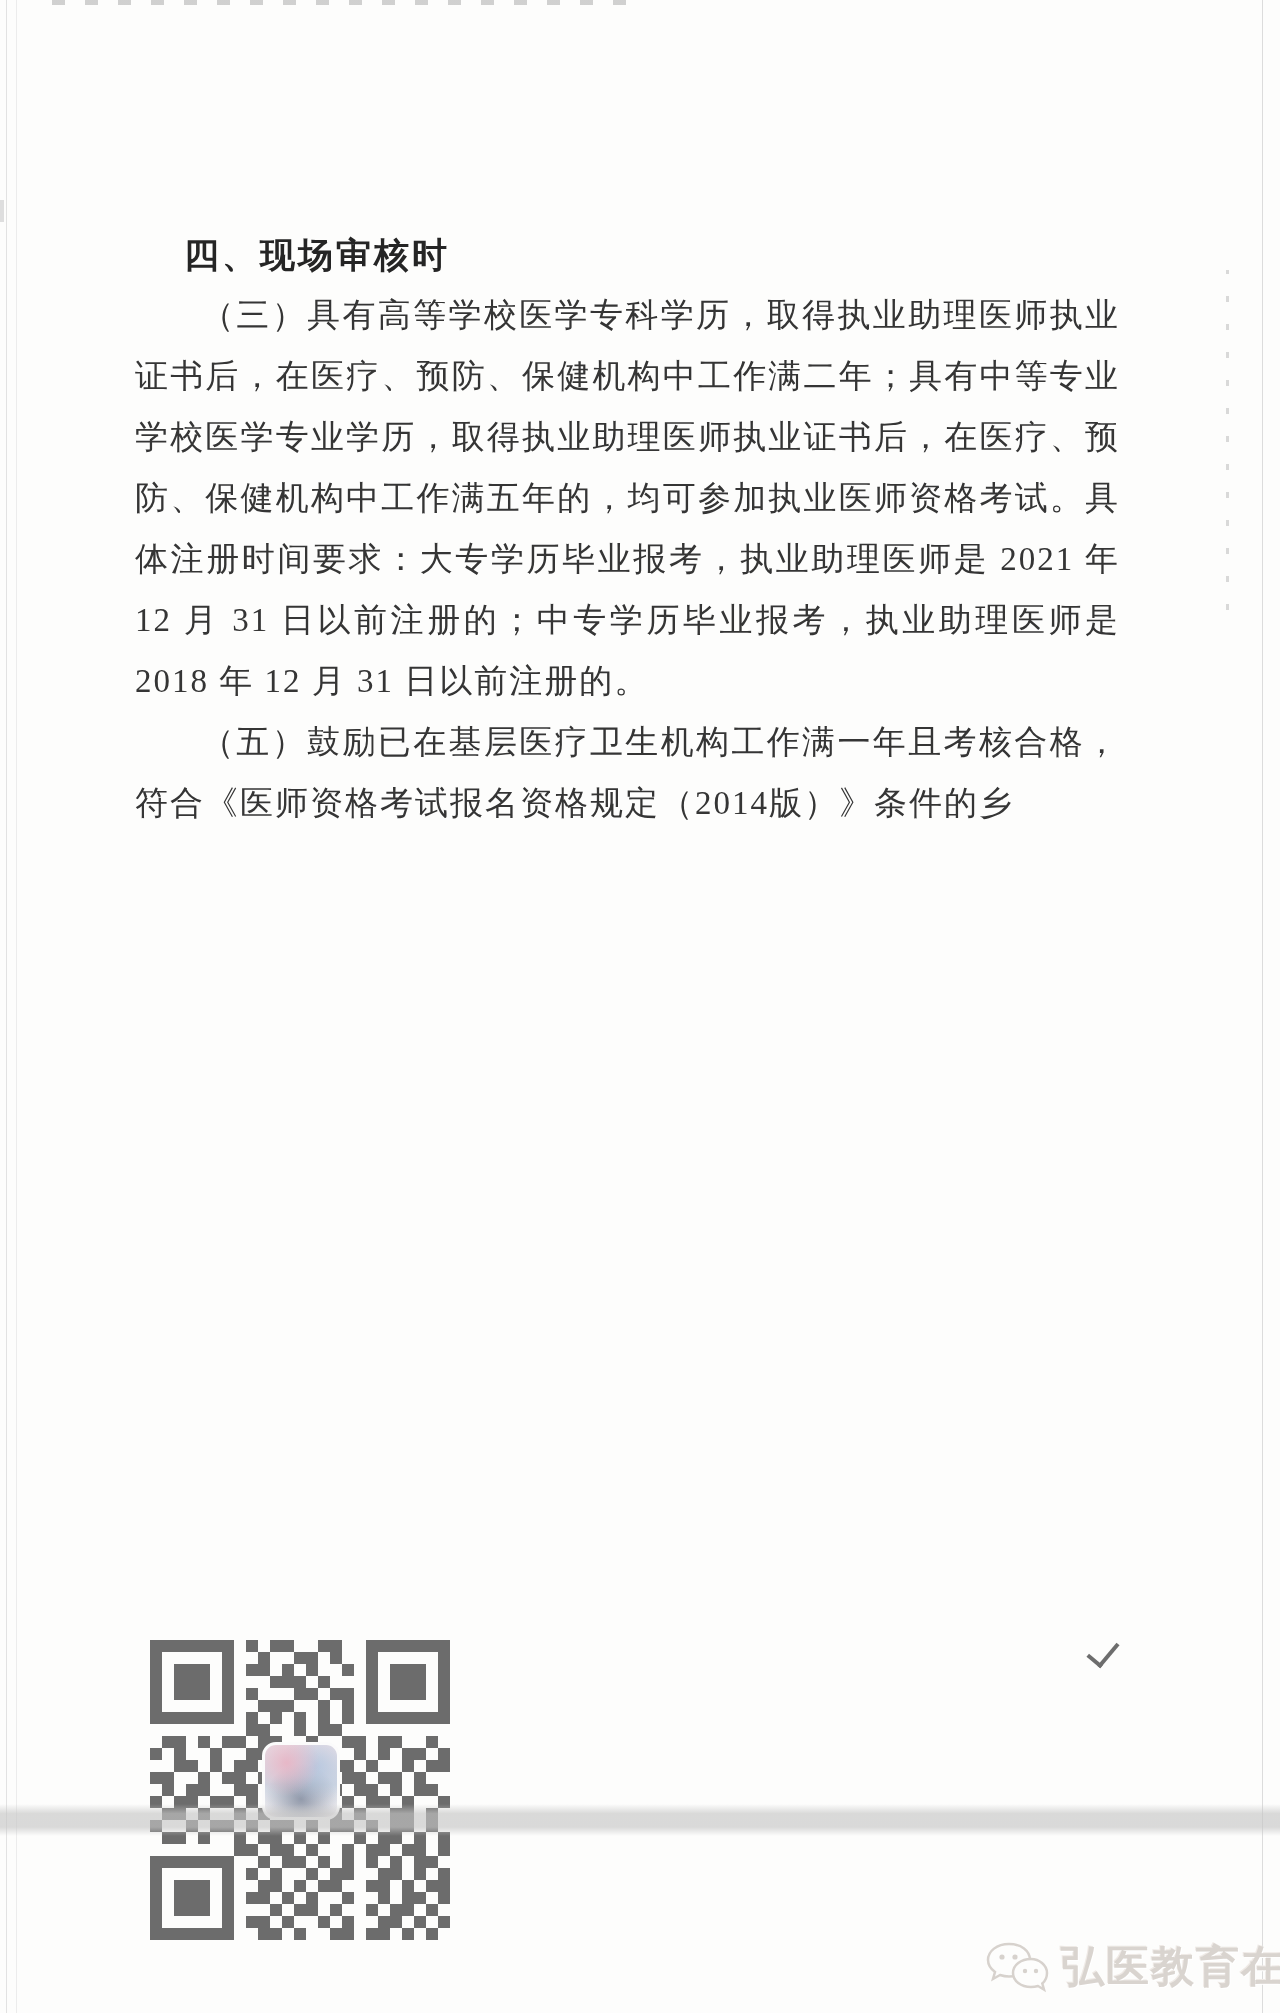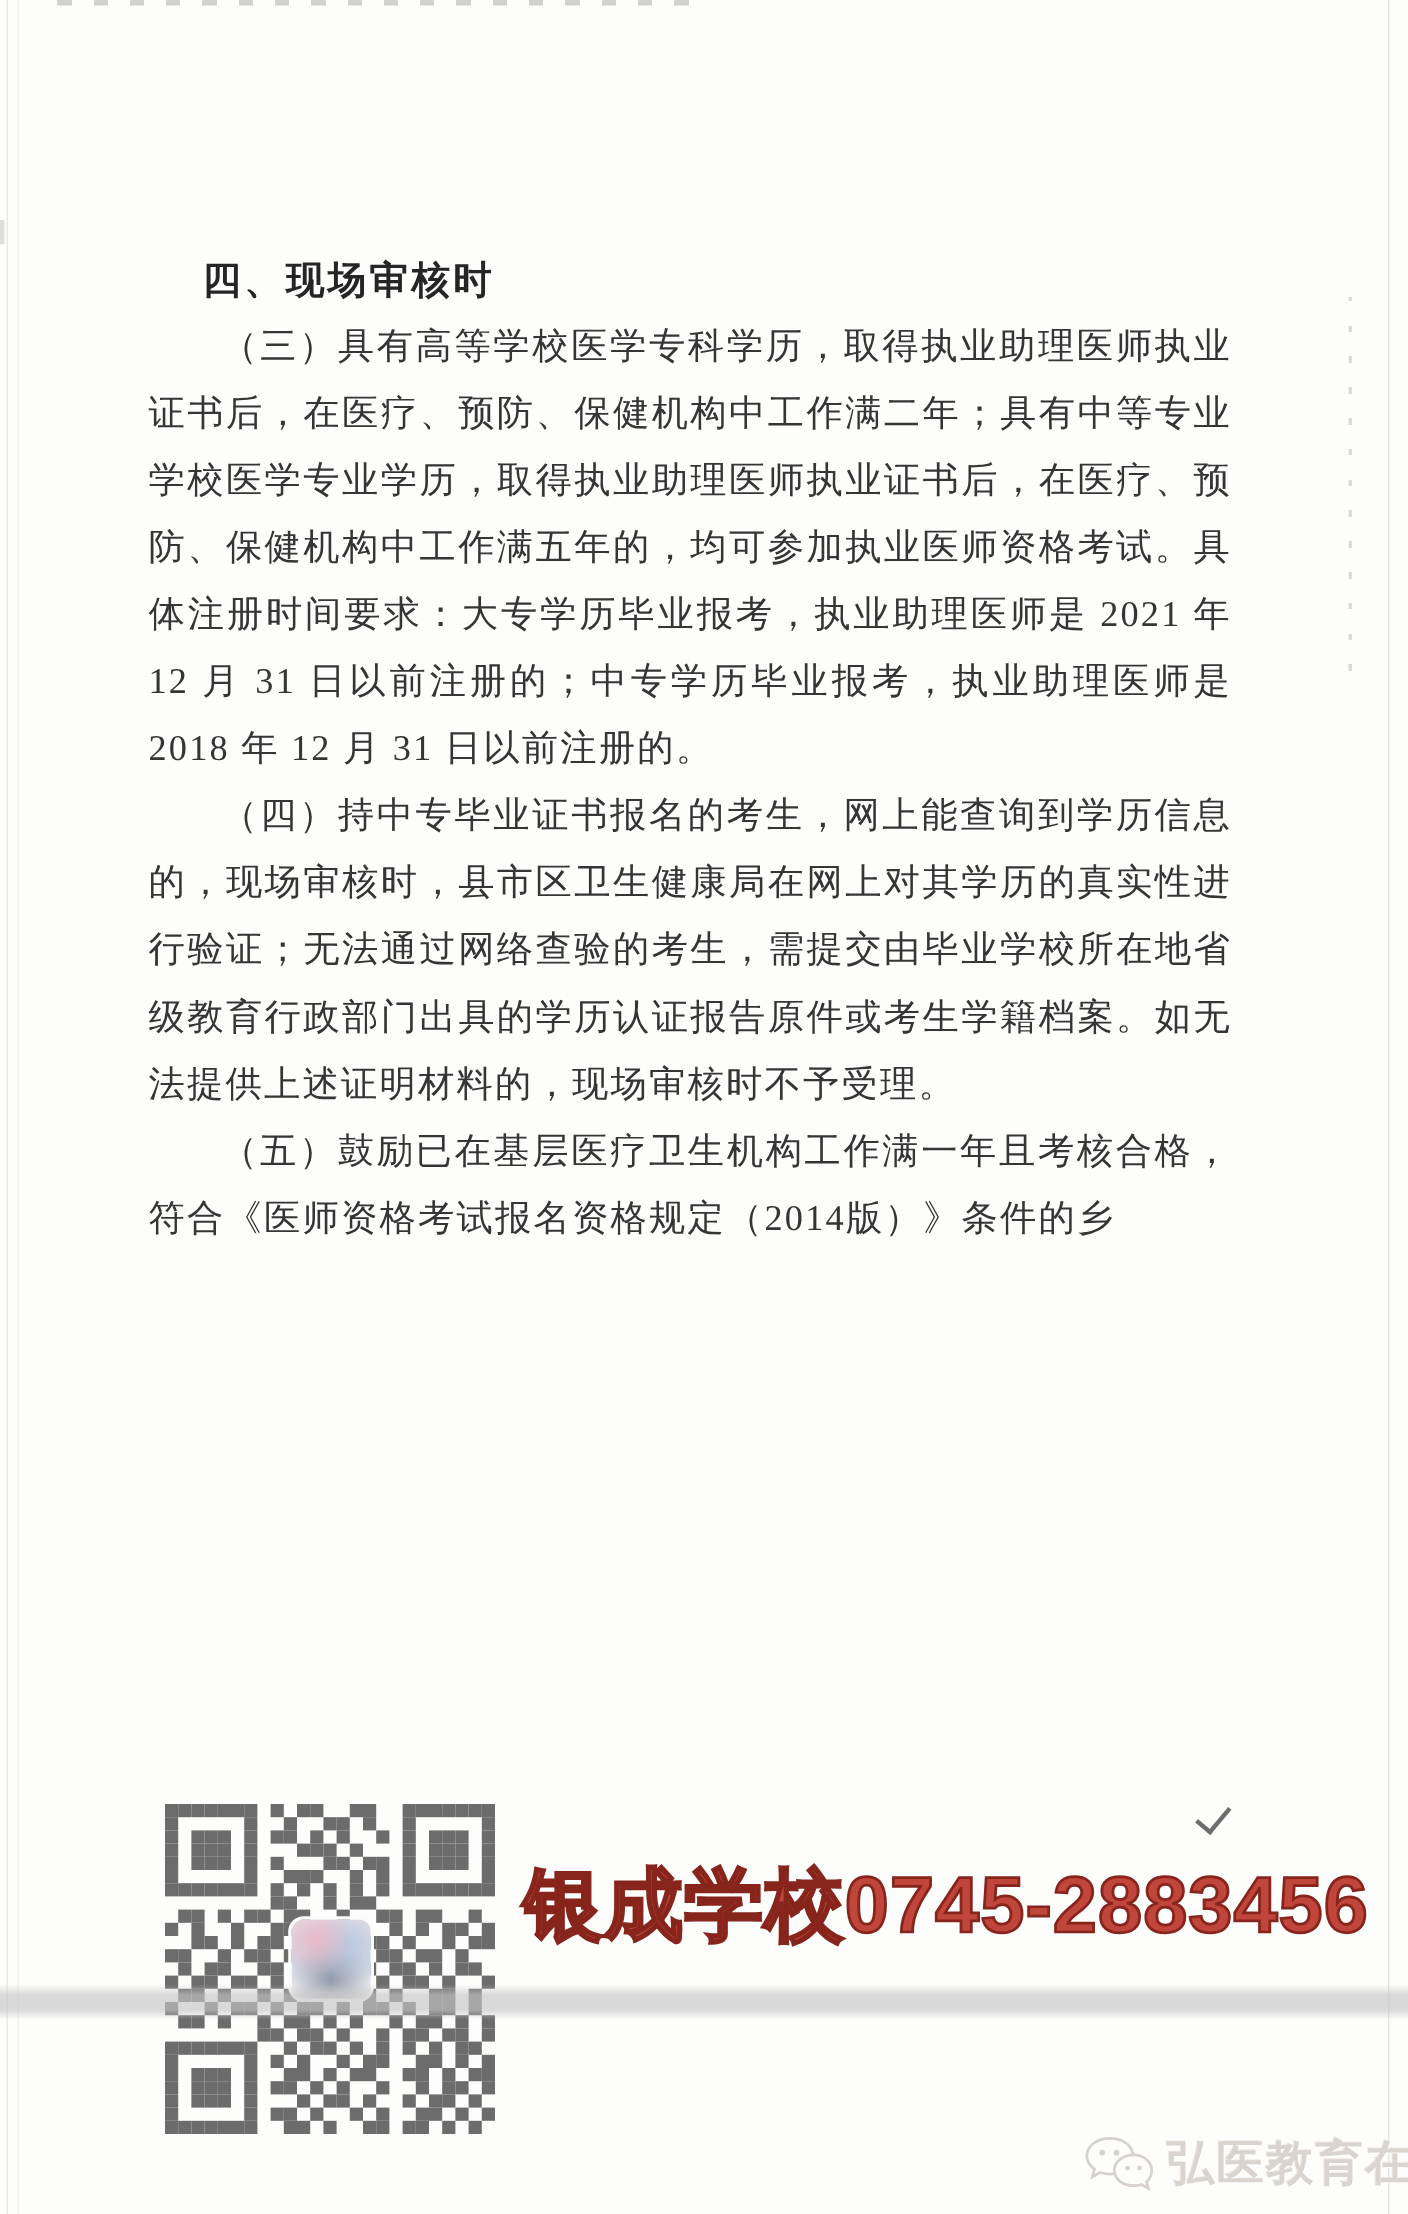--- a/index.html
+++ b/index.html
@@ -100,21 +100,20 @@
 
   <div class="edge-top-dashes"></div>
   <div class="edge-left-lines"></div>
   <div class="edge-right-line"></div>
   <div class="edge-right-ticks"></div>
   <div class="corner-mark"></div>
 
   <div class="doc">
     <h2>四、现场审核时</h2>
     <p>（三）具有高等学校医学专科学历，取得执业助理医师执业证书后，在医疗、预防、保健机构中工作满二年；具有中等专业学校医学专业学历，取得执业助理医师执业证书后，在医疗、预防、保健机构中工作满五年的，均可参加执业医师资格考试。具体注册时间要求：大专学历毕业报考，执业助理医师是 2021 年 12 月 31 日以前注册的；中专学历毕业报考，执业助理医师是 2018 年 12 月 31 日以前注册的。</p>
-    <p>（四）持中专毕业证书报名的考生，网上能查询到学历信息的，现场审核时，县市区卫生健康局在网上对其学历的真实性进行验证；无法通过网络查验的考生，需提交由毕业学校所在地省级教育行政部门出具的学历认证报告原件或考生学籍档案。如无法提供上述证明材料的，现场审核时不予受理。</p>
     <p>（五）鼓励已在基层医疗卫生机构工作满一年且考核合格，符合《医师资格考试报名资格规定（2014版）》条件的乡</p>
   </div>
 
   <div class="qr-wrap">
     <div class="qr-grid">
         <div class="m" style="background: rgb(108, 108, 108);"></div>
         <div class="m" style="background: rgb(108, 108, 108);"></div>
         <div class="m" style="background: rgb(108, 108, 108);"></div>
         <div class="m" style="background: rgb(108, 108, 108);"></div>
         <div class="m" style="background: rgb(108, 108, 108);"></div>
@@ -737,21 +736,20 @@
         <div class="m" style="background: rgb(108, 108, 108);"></div>
         <div></div>
         <div class="m" style="background: rgb(108, 108, 108);"></div>
         <div></div>
       </div>
     <div class="qr-logo"></div>
   </div>
 
   <div class="scan-band"></div>
 
-  <div class="advert l1">银成学校0745-2883456</div>
   <div class="pen-tick"></div>
 
   <div class="brand">
     <svg class="bubbles" viewBox="0 0 66 52">
       <g fill="#fdfdfc" stroke="#d7d2cd" stroke-width="2.5">
         <path d="M24 3 C12 3 3 10 3 19 c0 5 3 9 7 12 l-2 7 7-4 c3 1 6 1.5 9 1.5 12 0 21-7 21-16.5S36 3 24 3 Z"></path>
         <path d="M46 18 c-10 0-18 6-18 14 0 8 8 14 18 14 2.5 0 5-.4 7-1 l6 3.5-1.7-6 c3-2.5 4.7-6 4.7-10.5 0-8-8-14-16-14 Z"></path>
       </g>
       <g fill="#d7d2cd">
         <circle cx="17" cy="16" r="2.6"></circle>

